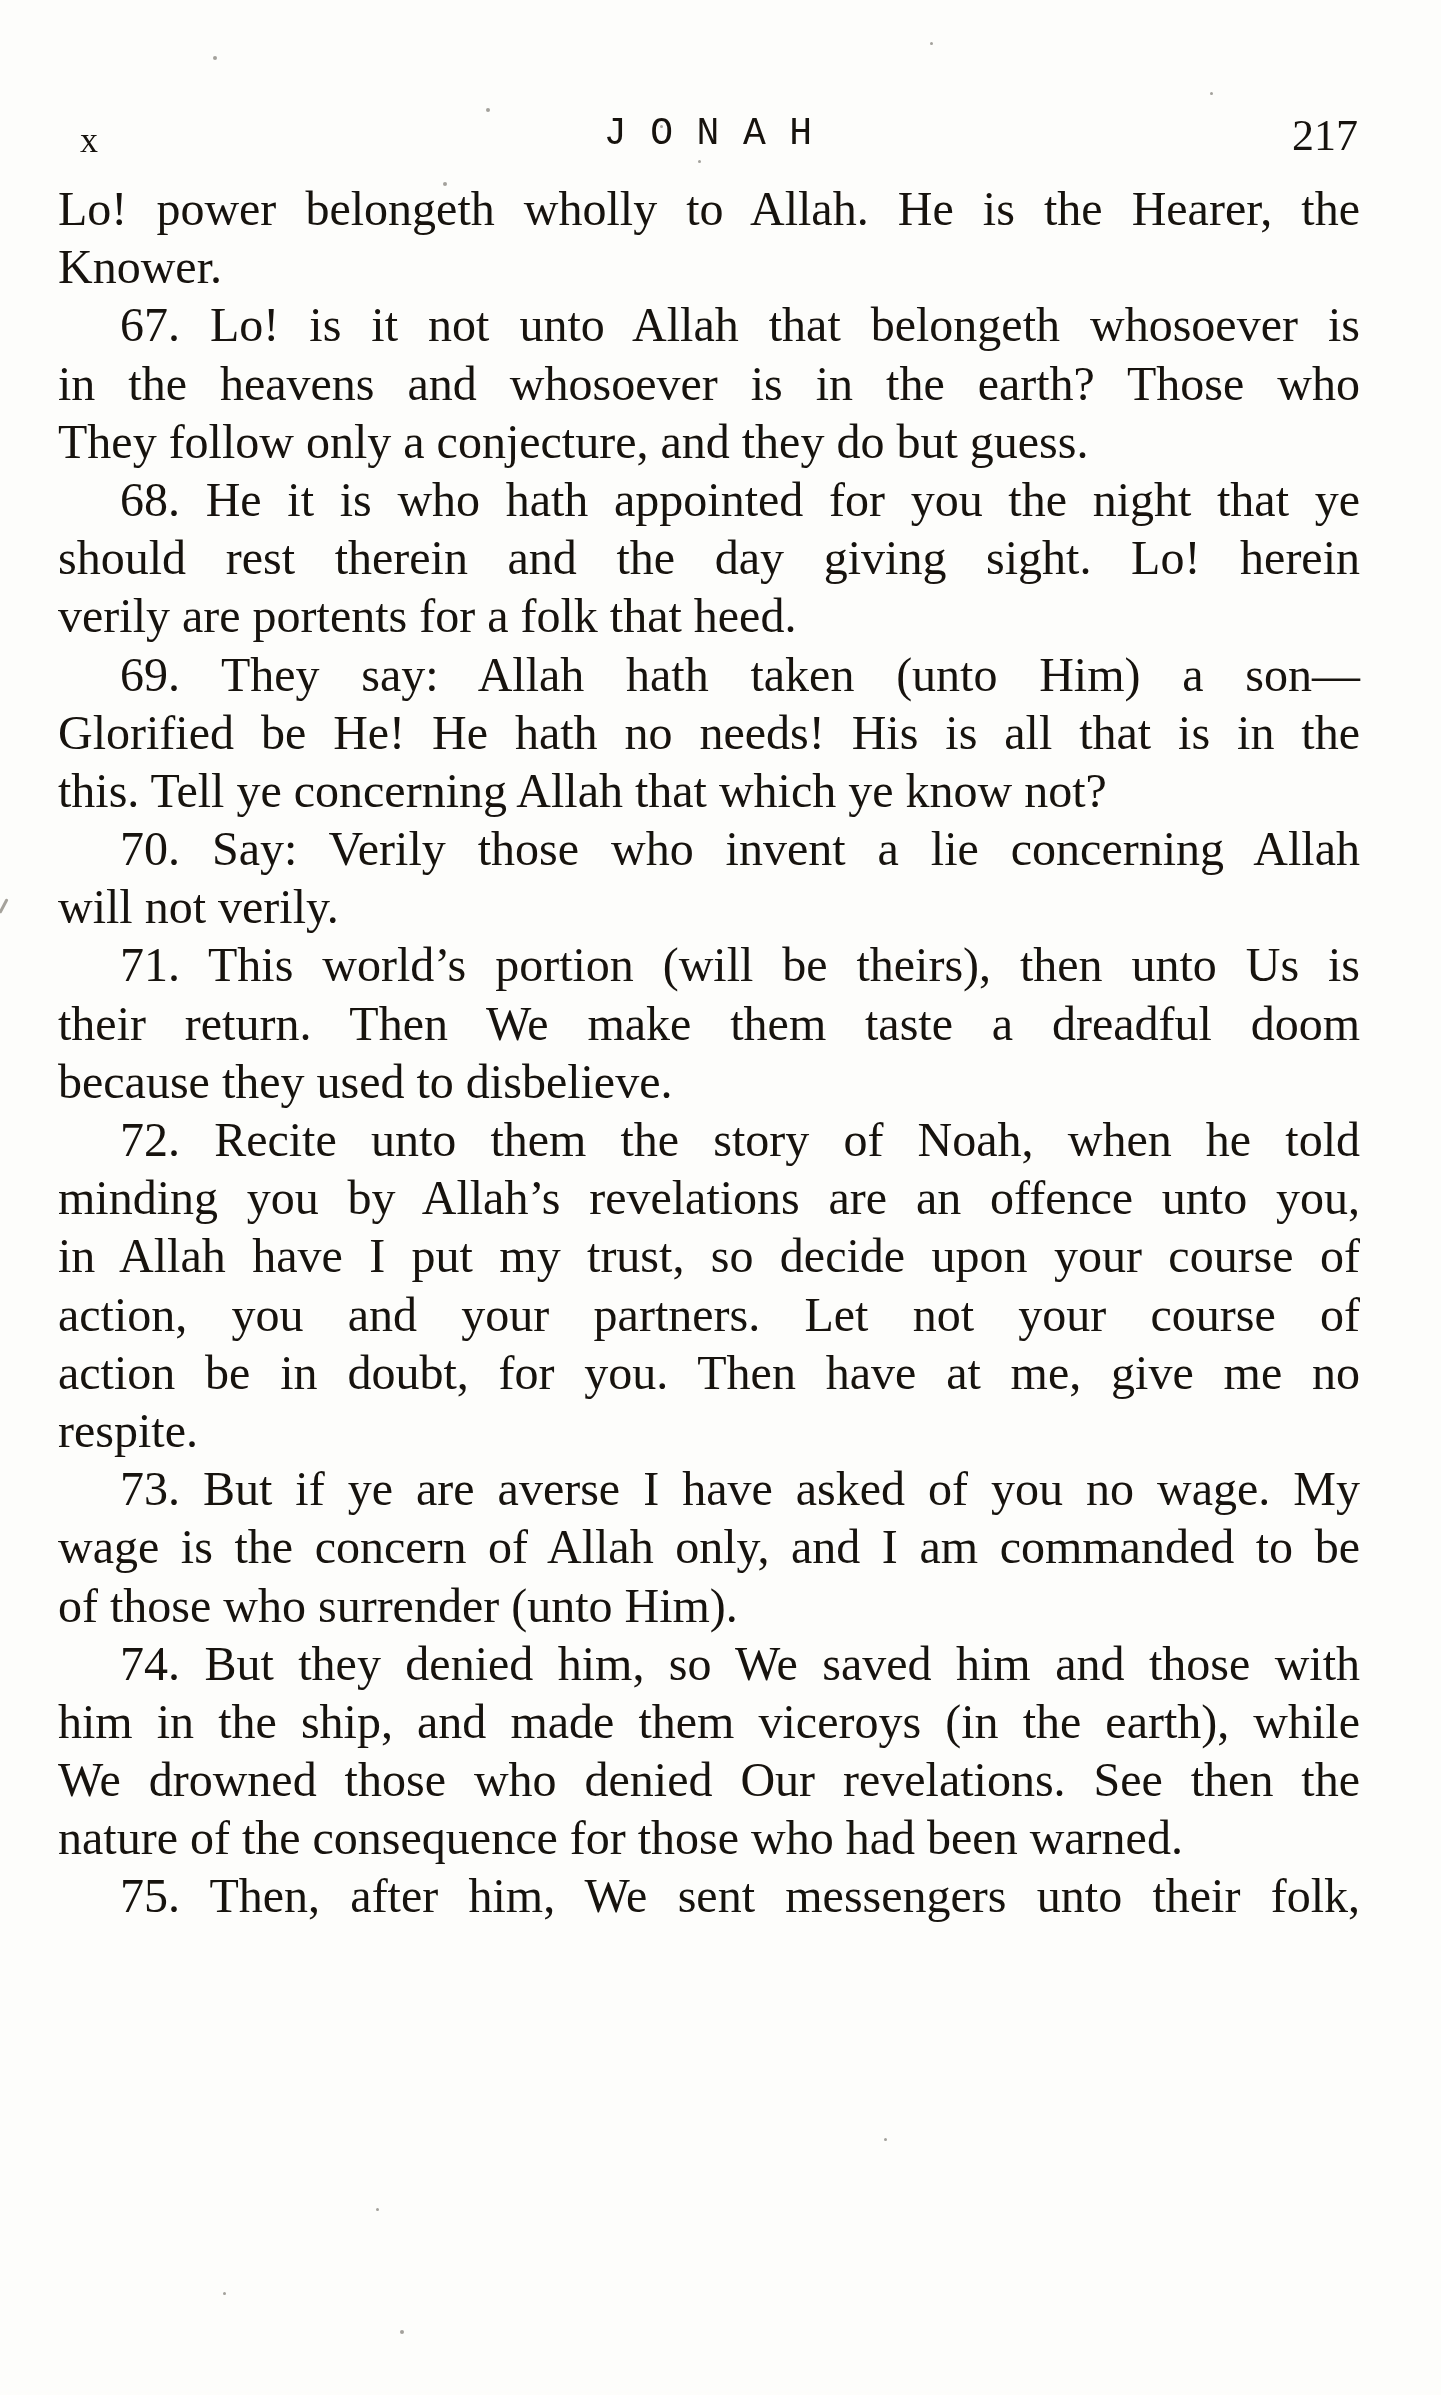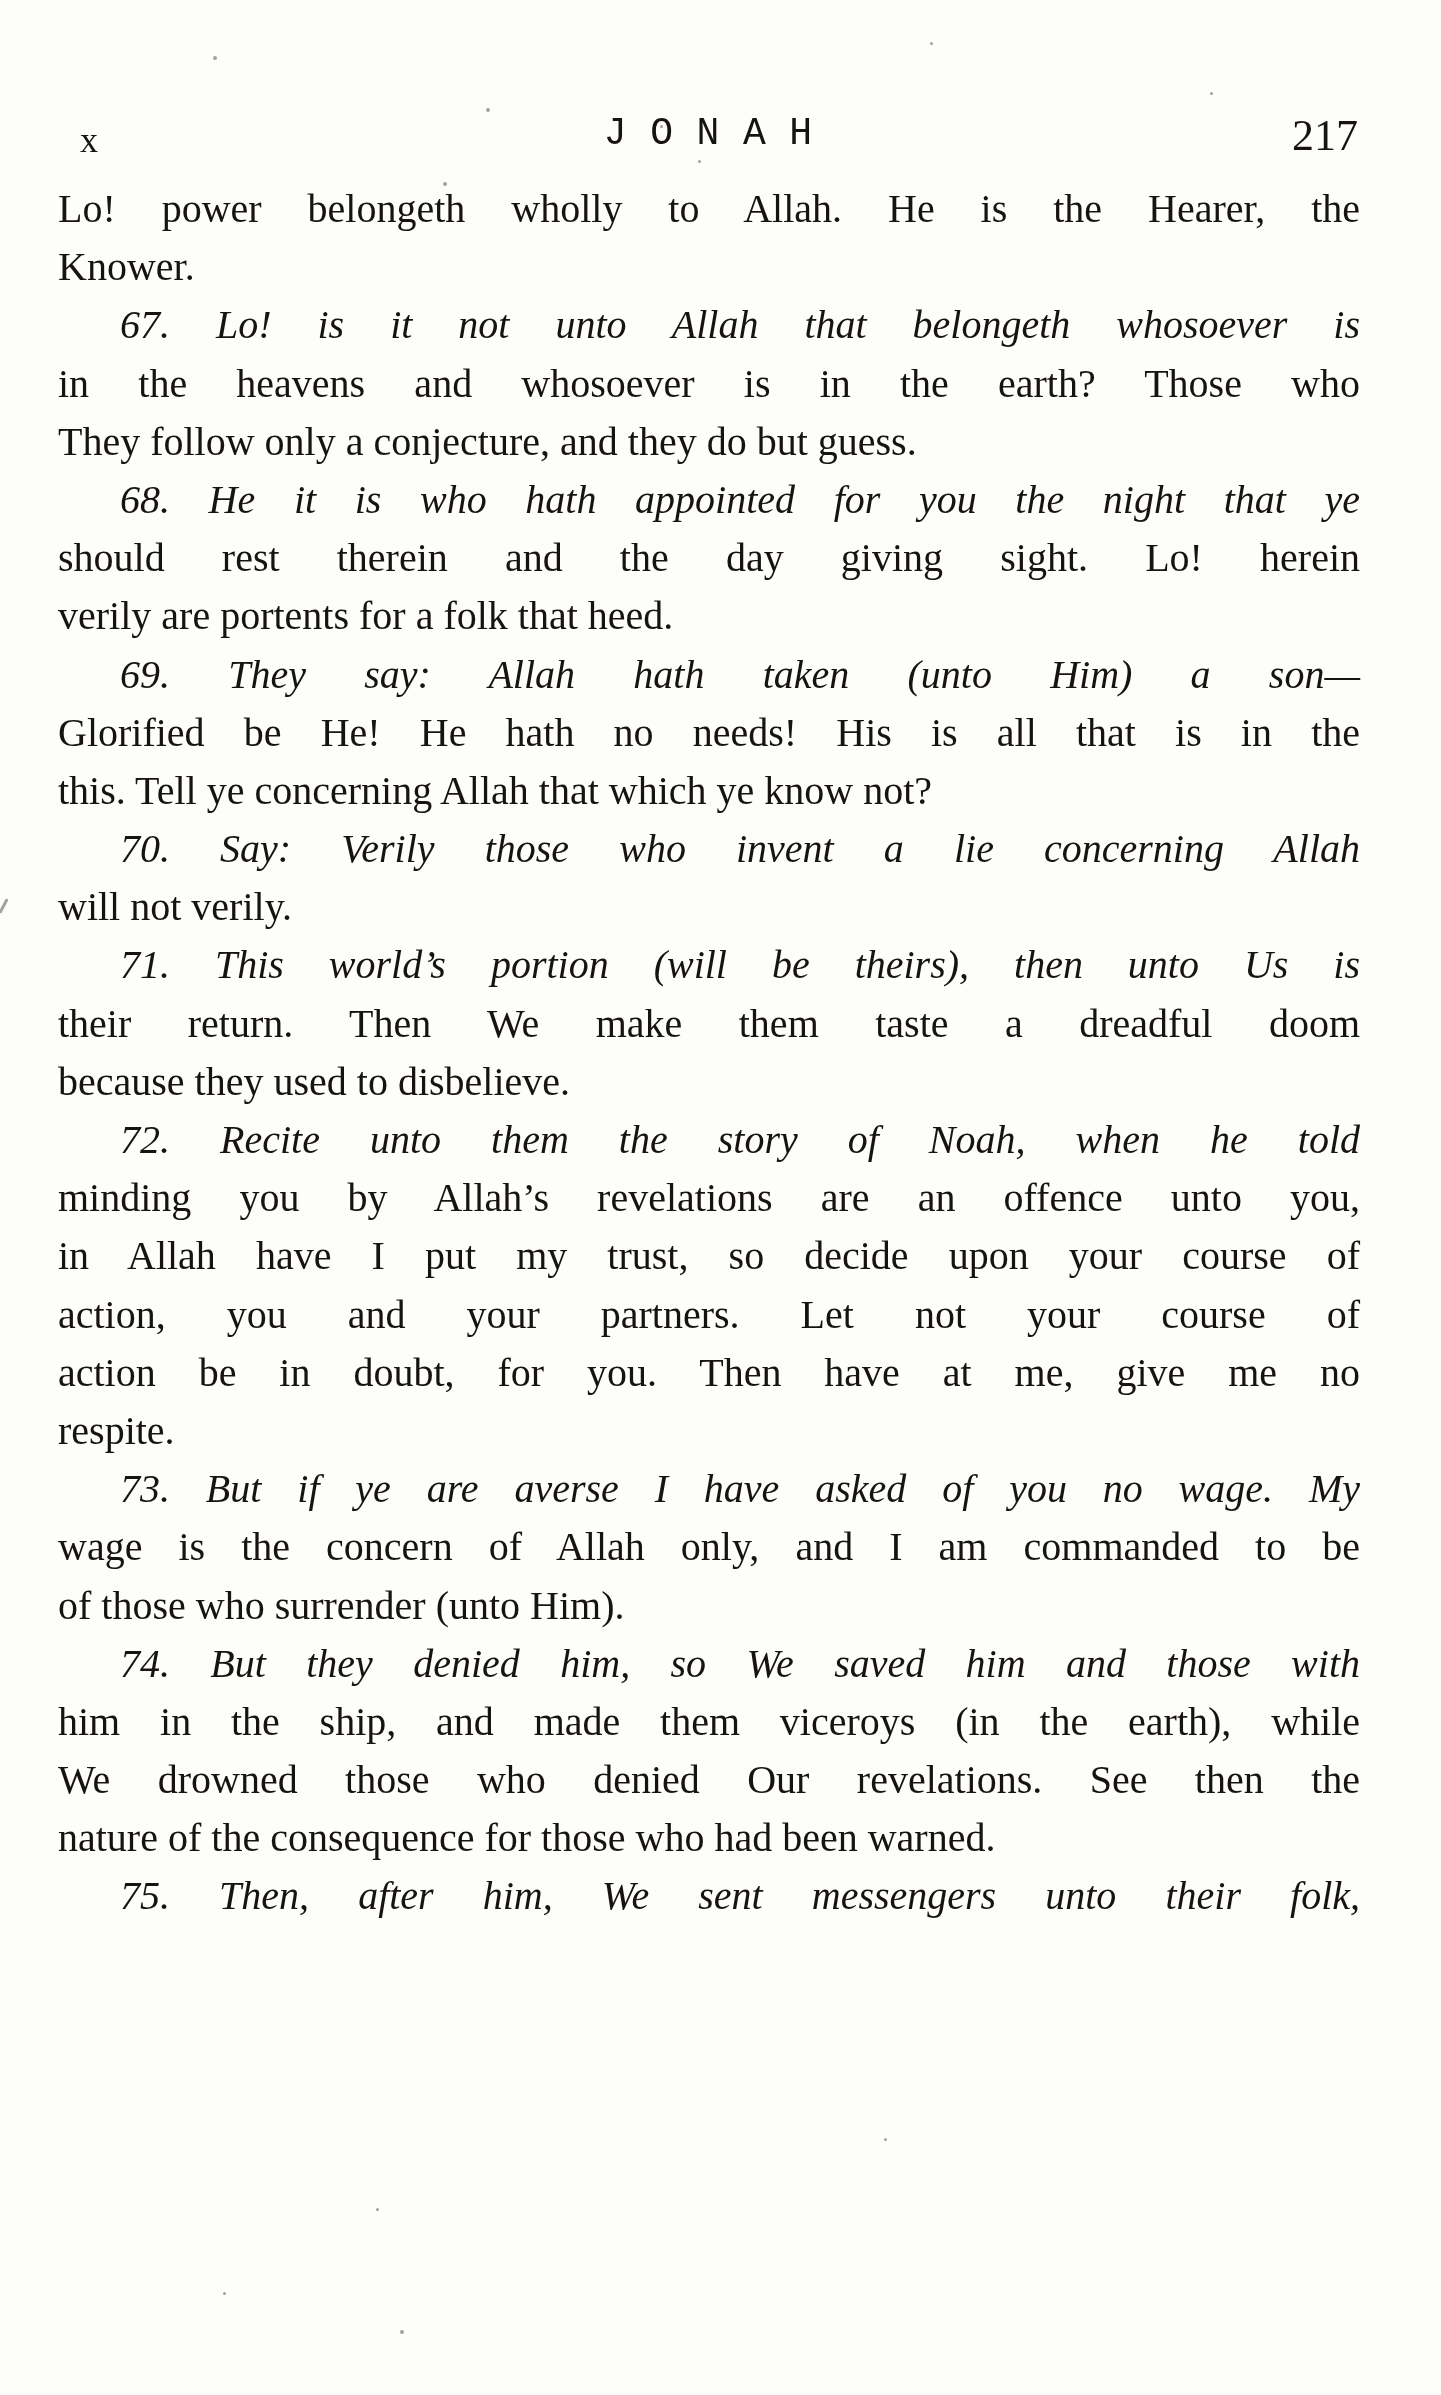--- a/index.html
+++ b/index.html
@@ -55,36 +55,36 @@
     line-height: 40px;
   }
   
   .text-block {
     position: absolute;
     left: 58px;
     top: 180px;
     width: 1302px;
   }
   .line {
-    font-size: 40px;
+    font-size: 48px;
     line-height: 58.2px;
     height: 58.2px;
     text-align: justify;
     text-align-last: justify;
     text-justify: inter-word;
     white-space: nowrap;      
     overflow: visible;
   }
   .line.justified { white-space: normal; }
   .line.no-just {
     text-align: center;
     text-align-last: left;
     white-space: normal;
   }
-  .line.indent { text-indent: 62px; font-style: italic; }
+  .line.indent { text-indent: 62px; }
   
   .speck {
     position: absolute;
     background: #5a554d;
     border-radius: 50%;
     opacity: 0.55;
   }
   .edge-mark {
     position: absolute;
     width: 3px;

